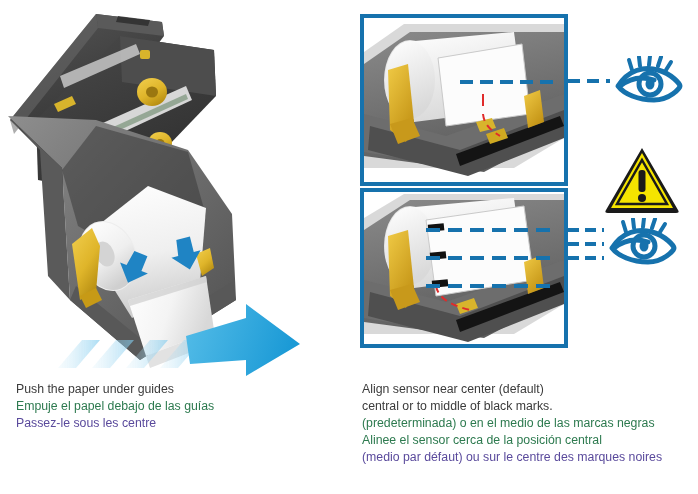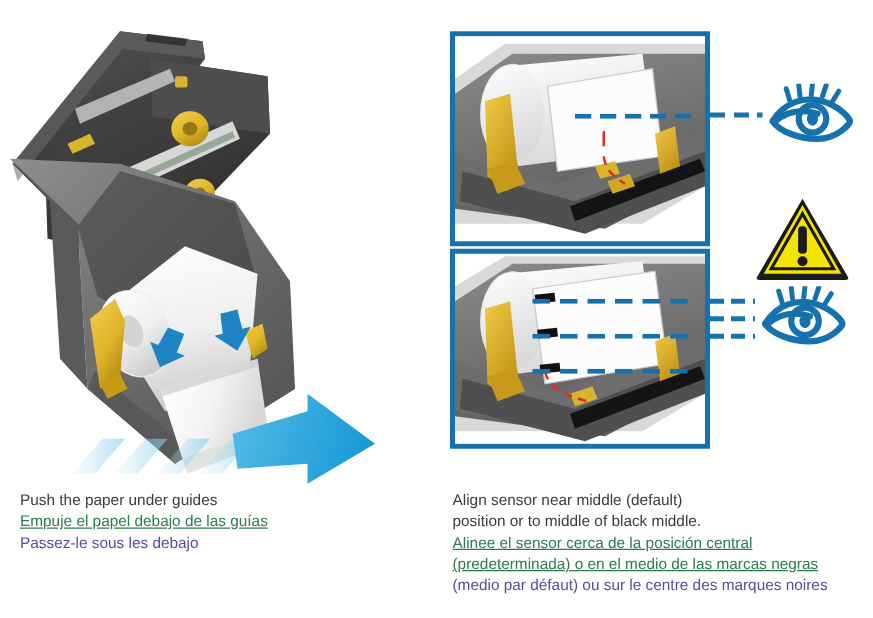--- a/index.html
+++ b/index.html
@@ -10,21 +10,21 @@
   }
   body {
     width: 698px;
     height: 494px;
     position: relative;
     overflow: hidden;
     font-family: "Liberation Sans", sans-serif;
     -webkit-font-smoothing: antialiased;
   }
 
-  .page { position: absolute; inset: 0; margin-top: 11px; }
+  .page { position: absolute; inset: 0; }
 
   
   #left-panel {
     position: absolute;
     left: 0; top: 0;
     width: 348px; height: 380px;
   }
   #printer-illustration {
     position: absolute;
     left: 0; top: 0;
@@ -75,21 +75,21 @@
   
   .caption {
     position: absolute;
     font-size: 12.3px;
     line-height: 17px;
     white-space: nowrap;
   }
   #caption-left  { left: 16px;  top: 381px; }
   #caption-right { left: 362px; top: 381px; }
   .cap-en { color: #3b3b3b; }
-  .cap-es { color: #2d7a4f; text-decoration: underline; }
+  .cap-es { color: #2d7a4f; }
   .cap-fr { color: #5a4a9c; }
 </style>
 </head>
 <body>
 
 <div class="page">
 
   <div id="left-panel">
     <svg id="printer-illustration" viewBox="0 0 348 380">
       <defs>
@@ -398,24 +398,24 @@
           <path d="M48,10 L51,1"></path>
           <path d="M56,14 L61,6"></path>
         </g>
       </svg>
     </div>
   </div>
 
   <div class="caption" id="caption-left">
     <div class="cap-en">Push the paper under guides</div>
     <div class="cap-es">Empuje el papel debajo de las guías</div>
-    <div class="cap-fr">Passez-le sous les debajo</div>
+    <div class="cap-fr">Passez-le sous les centre</div>
   </div>
 
   <div class="caption" id="caption-right">
-    <div class="cap-en">Align sensor near middle (default)</div>
-    <div class="cap-en">position or to middle of black middle.</div>
+    <div class="cap-en">Align sensor near center (default)</div>
+    <div class="cap-en">central or to middle of black marks.</div>
+    <div class="cap-es">(predeterminada) o en el medio de las marcas negras</div>
     <div class="cap-es">Alinee el sensor cerca de la posición central</div>
-    <div class="cap-es">(predeterminada) o en el medio de las marcas negras</div>
     <div class="cap-fr">(medio par défaut) ou sur le centre des marques noires</div>
   </div>
 
 </div>
 
 </body></html>

